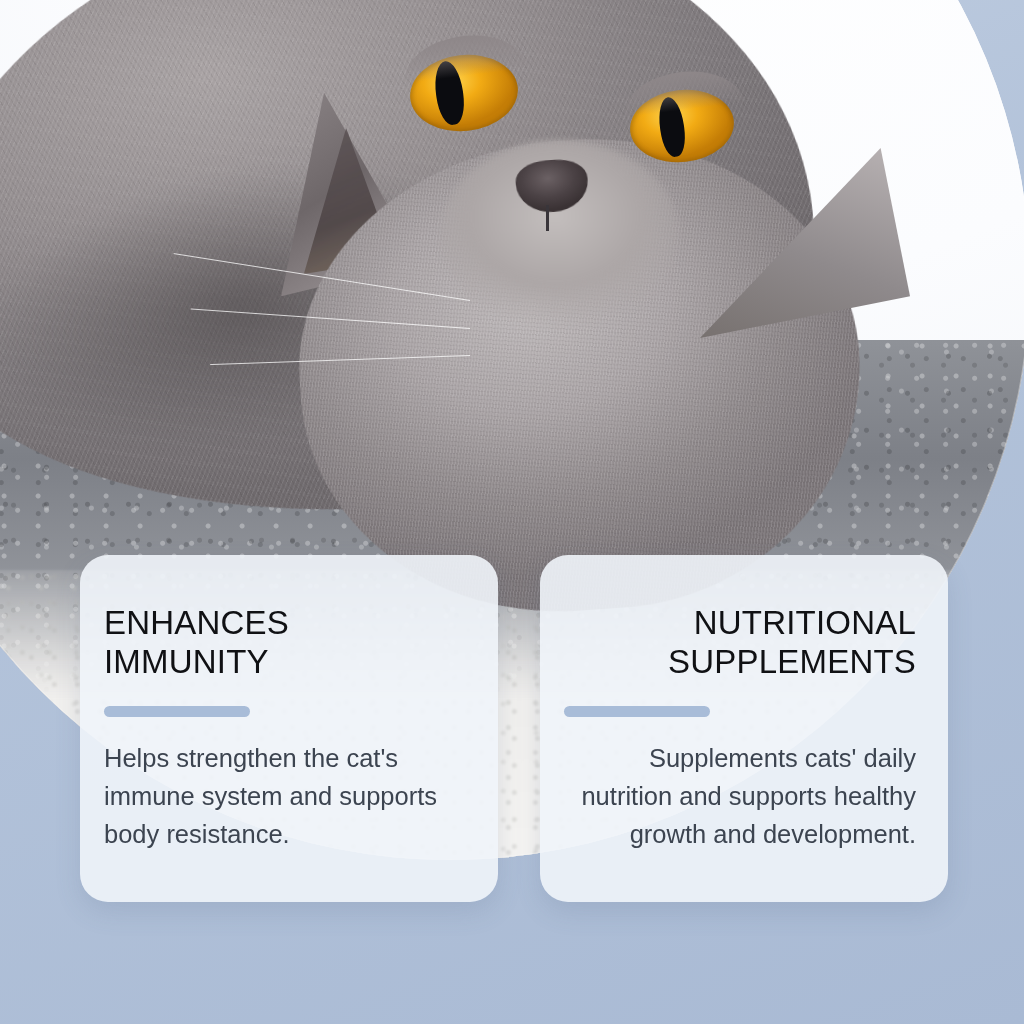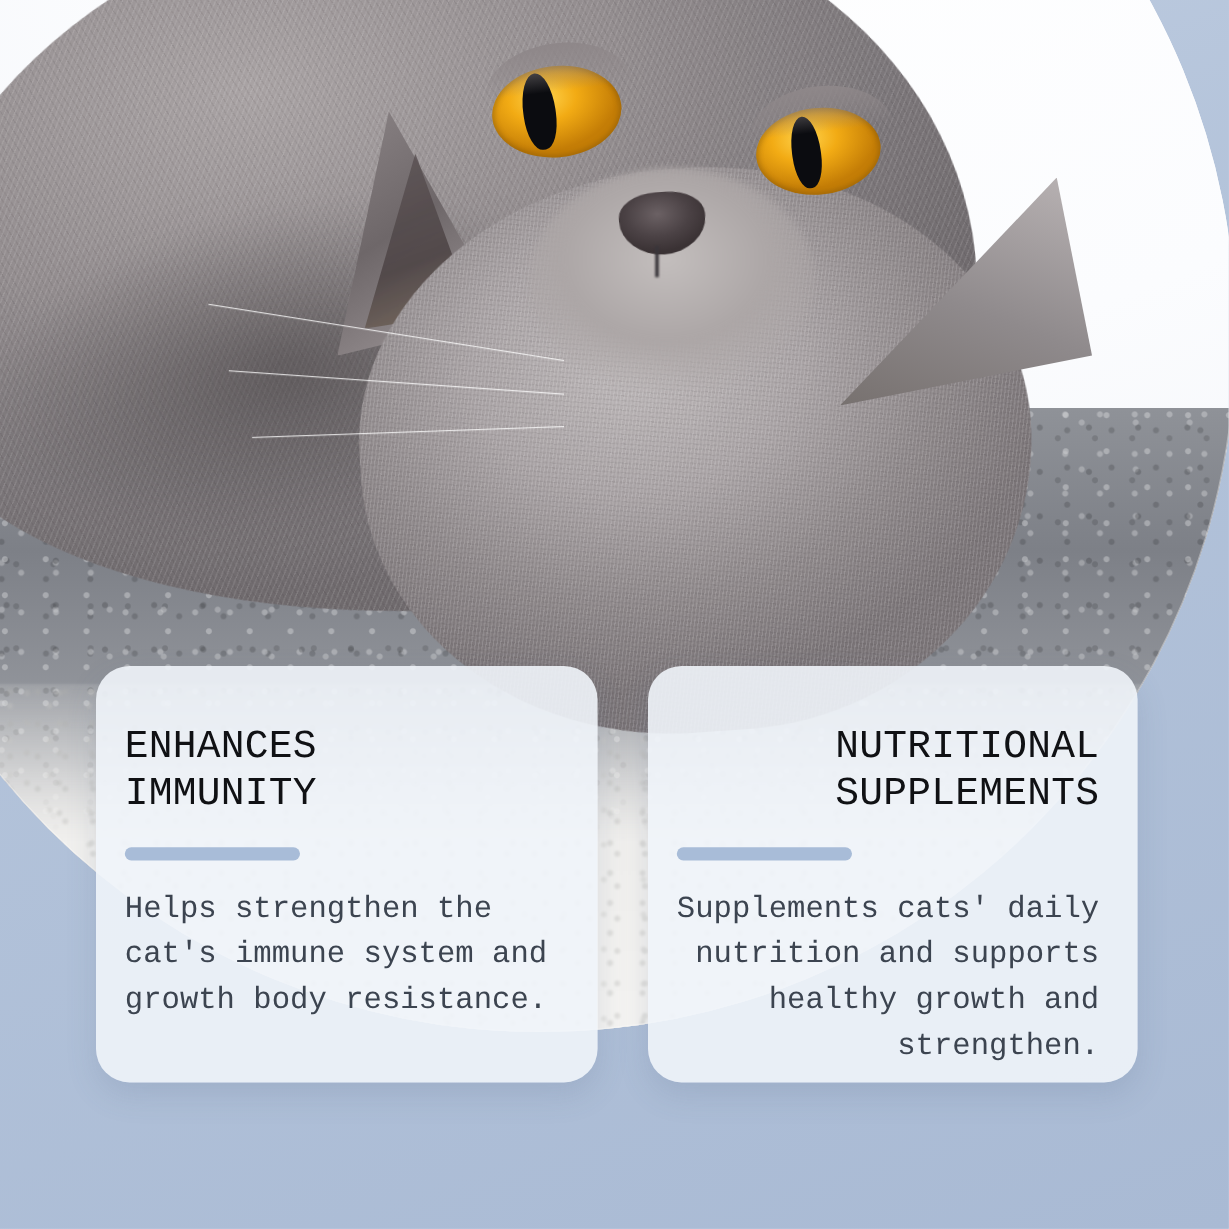--- a/index.html
+++ b/index.html
@@ -168,21 +168,20 @@
 
   
   .cards{position:absolute;left:0;top:555px;width:1024px;height:440px;}
   .card{
     position:absolute;top:0;height:347px;
     background:rgba(240,244,250,.90);
     border-radius:28px;
     box-shadow:0 10px 26px rgba(80,100,130,.16);
     box-sizing:border-box;
     padding:48px 32px 0 24px;
-    font-family:Liberation Mono, monospace;
   }
   .card-left{left:80px;width:418px;}
   .card-right{left:540px;width:408px;text-align:right;}
 
   .card-title{
     margin:0;
     font-size:33px;line-height:39px;
     font-weight:400;letter-spacing:.2px;
     color:#101114;
     text-transform:uppercase;
@@ -238,24 +237,24 @@
       <div class="photo-edge"></div>
     </div>
   </div>
 
   <div class="cards">
 
     <div class="card card-left">
       <h2 class="card-title">ENHANCES
 IMMUNITY</h2>
       <div class="accent-bar"></div>
-      <p class="card-body">Helps strengthen the cat's immune system and growth body resistance.</p>
+      <p class="card-body">Helps strengthen the cat's immune system and supports body resistance.</p>
     </div>
 
     <div class="card card-right">
       <h2 class="card-title">NUTRITIONAL
 SUPPLEMENTS</h2>
       <div class="accent-bar"></div>
-      <p class="card-body">Supplements cats' daily nutrition and supports healthy growth and strengthen.</p>
+      <p class="card-body">Supplements cats' daily nutrition and supports healthy growth and development.</p>
     </div>
 
   </div>
 </div>
 
 </body></html>

